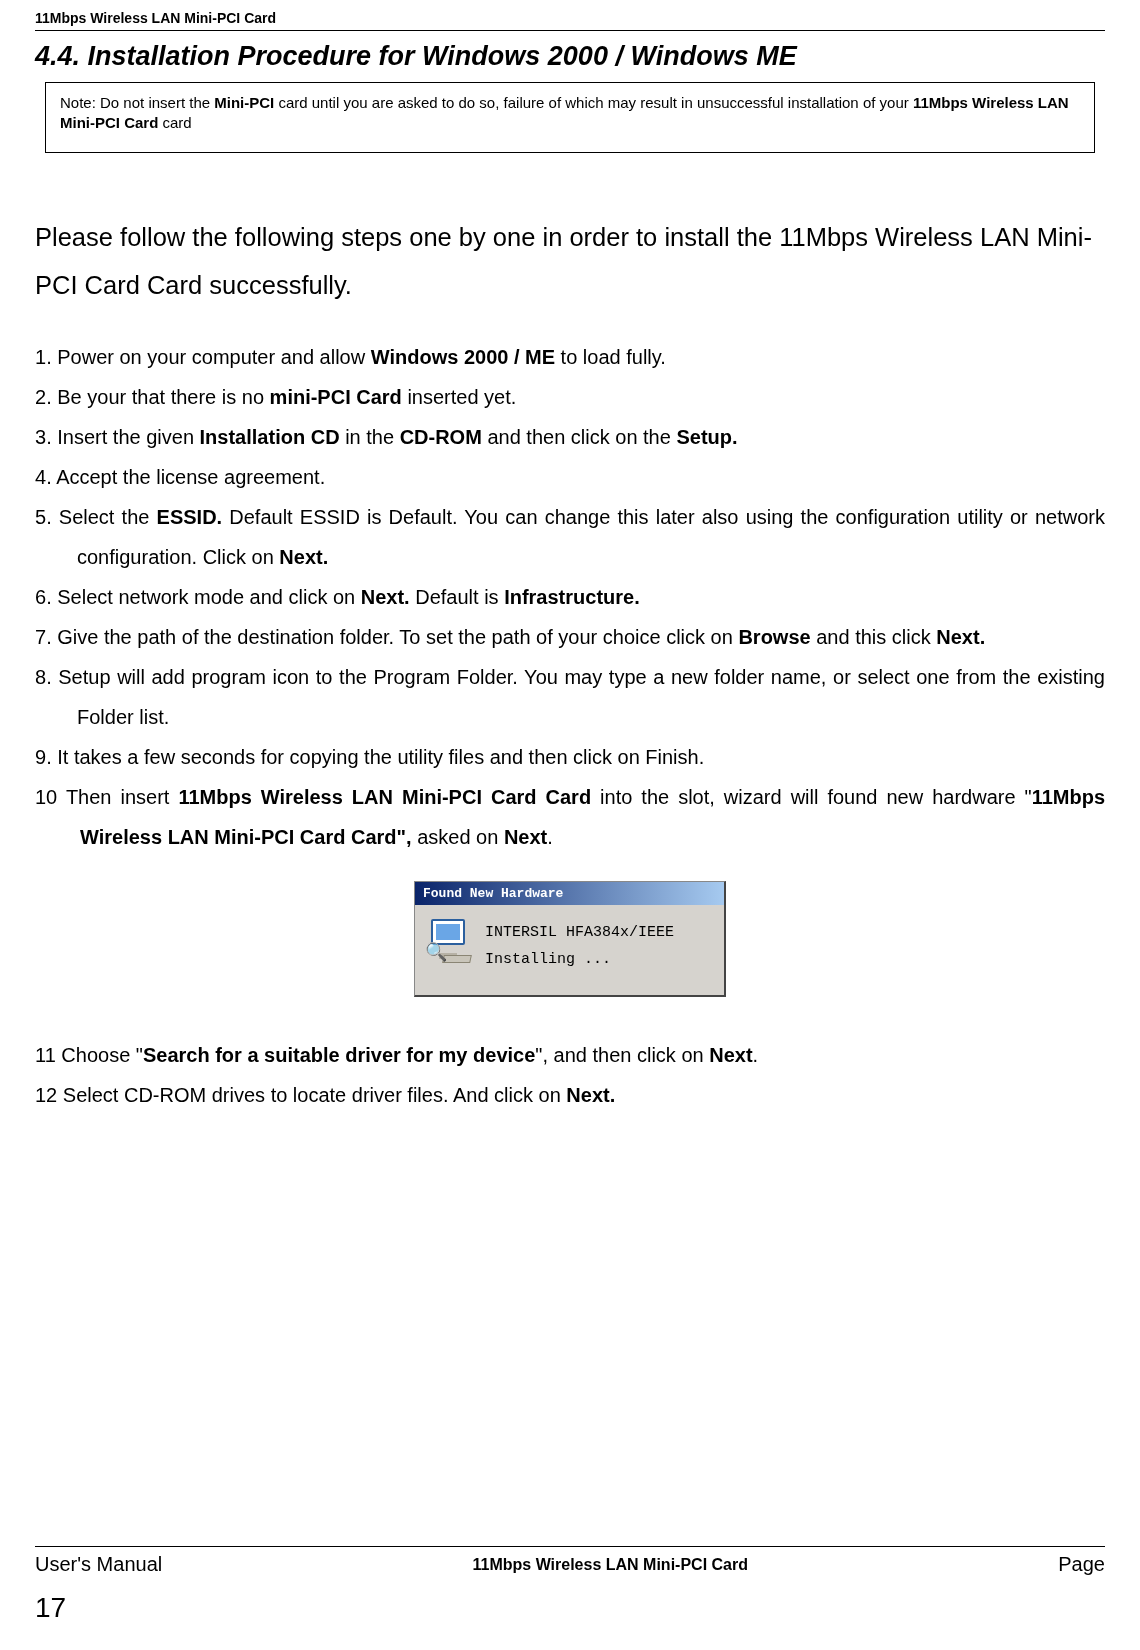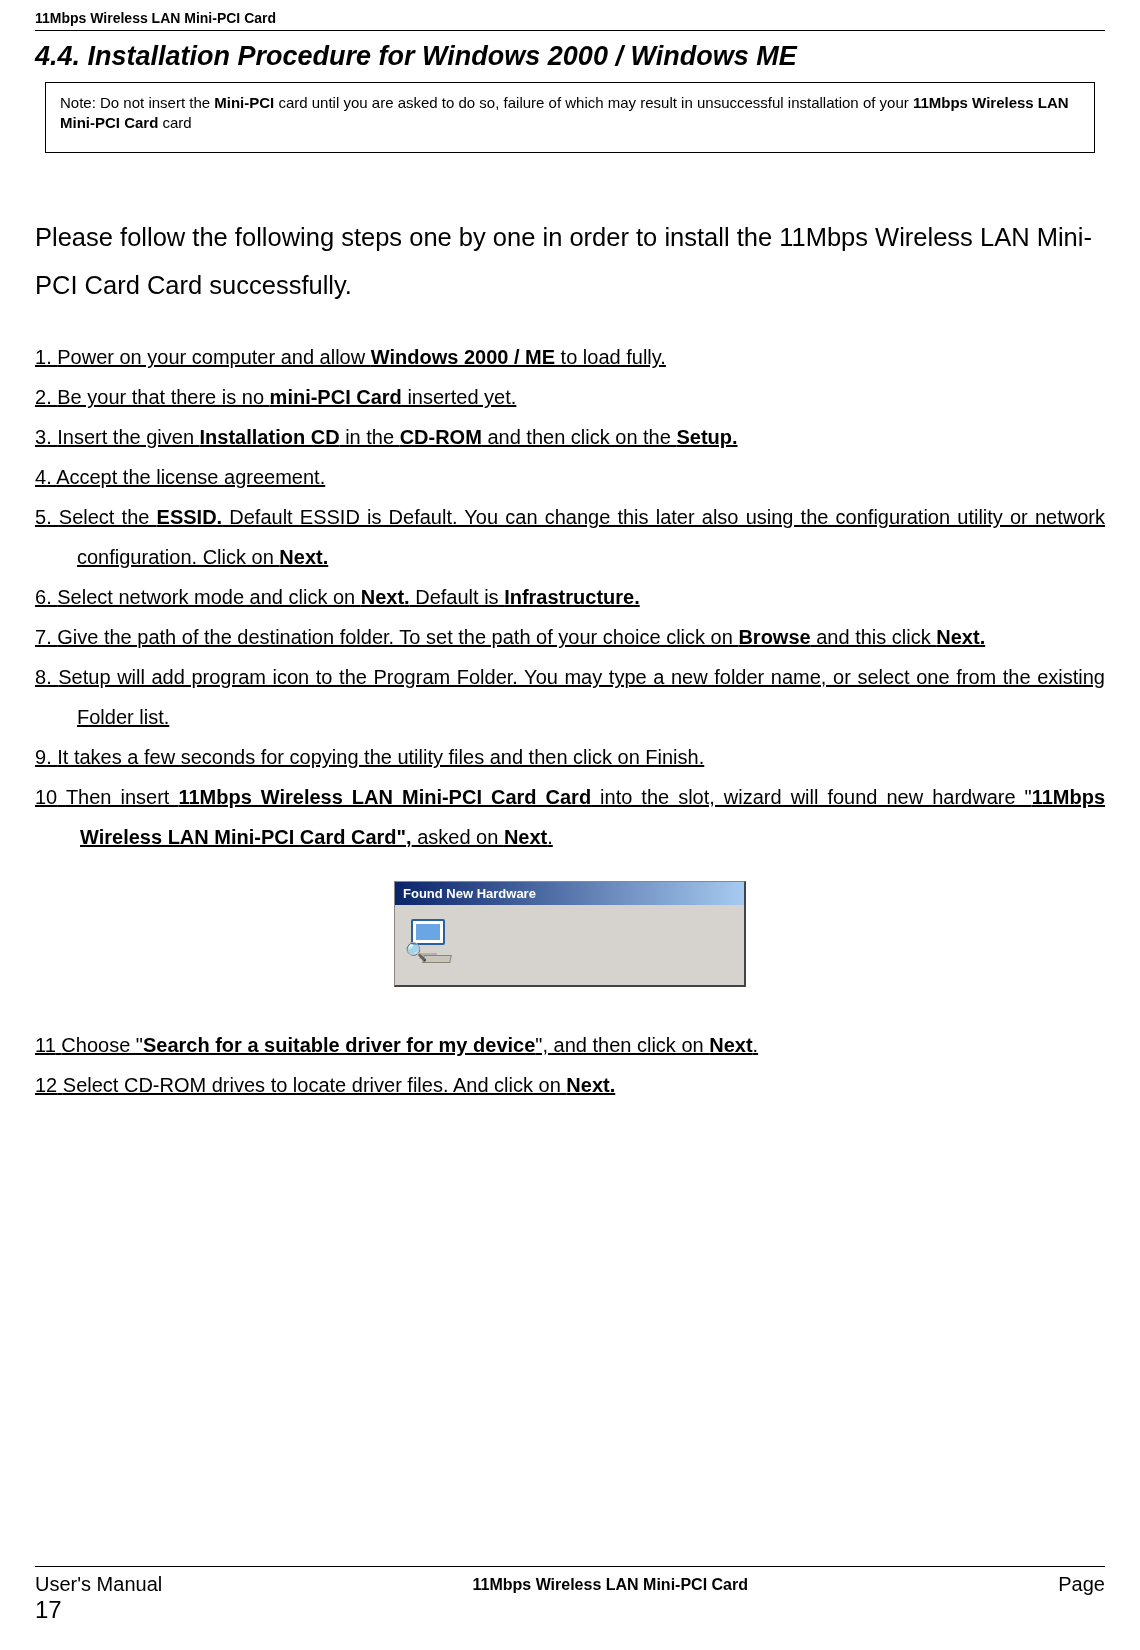--- a/index.html
+++ b/index.html
@@ -39,43 +39,42 @@
       font-size: 25.5px;
       font-weight: normal;
       line-height: 1.9;
       margin-bottom: 28px;
     }
     ol.main-list {
       list-style: none;
       counter-reset: item;
       font-size: 20px;
       line-height: 2.0;
-      text-decoration: underline;
     }
     ol.main-list > li {
       counter-increment: item;
       padding-left: 42px;
       text-indent: -42px;
       text-align: justify;
     }
     ol.main-list > li.dot::before { content: counter(item) ".  "; }
     ol.main-list > li.nodot::before { content: counter(item) "  "; }
     ol.main-list > li.indent-more { padding-left: 45px; text-indent: -45px; }
     .dialog-wrap {
       display: flex;
       justify-content: center;
       margin: 24px 0 38px 0;
     }
     .dialog {
-      width: 352px;
+      width: 312px;
       border: 1px solid #888;
       border-right: 2px solid #444;
       border-bottom: 2px solid #444;
       background: #d6d3ce;
-      font-family: Liberation Sans, sans-serif;
+      font-family: Liberation Mono, monospace;
     }
     .titlebar {
       background: linear-gradient(to right, #0a246a, #a6caf0);
       color: #fff;
       font-size: 13px;
       font-weight: bold;
       padding: 4px 8px;
     }
     .dialog-body {
       display: flex;
@@ -169,30 +168,34 @@
 <div class="dialog-wrap">
   <div class="dialog">
     <div class="titlebar">Found New Hardware</div>
     <div class="dialog-body">
       <div class="hw-icon">
         <div class="monitor"></div>
         <div class="stand"></div>
         <div class="keyboard"></div>
         <span class="lens">🔍</span>
       </div>
+      <div class="dialog-text">
+        <div>INTERSIL HFA384x/IEEE</div>
+        <div>Installing ...</div>
+      </div>
     </div>
   </div>
 </div>
 
 <ol class="main-list" start="11" style="counter-reset: item 10;">
   <li class="nodot indent-more"><span>Choose "</span><b>Search for a suitable driver for my device</b><span>", and then click on </span><b>Next</b><span>.</span></li>
   <li class="nodot indent-more"><span>Select CD-ROM drives to locate driver files. And click on </span><b>Next.</b></li>
 </ol>
 
 <div class="footer">
   <hr class="hr-bot">
   <div class="footer-row">
     <span>User's Manual</span>
     <span class="footer-center">11Mbps Wireless LAN Mini-PCI Card</span>
     <span>Page</span>
   </div>
-  <div style="font-size:24px;">17</div>
+  <div style="font-size:28px;margin-top:16px;">17</div>
 </div>
 
 </body></html>

